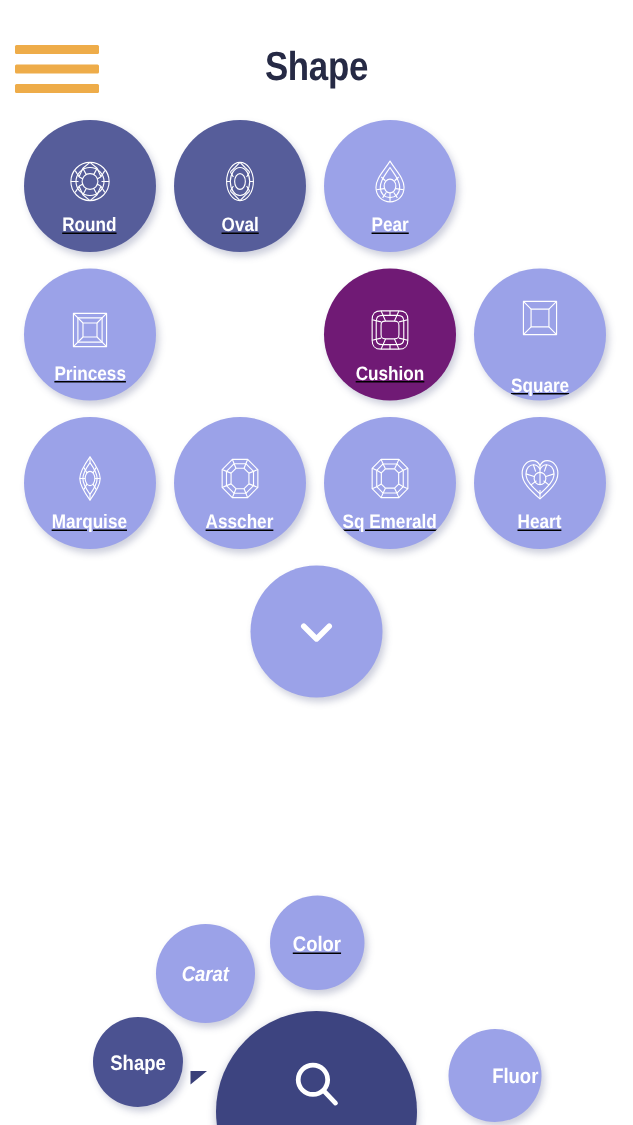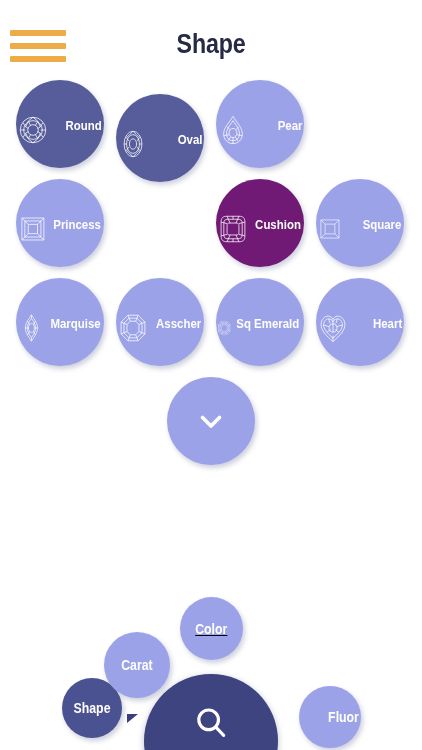--- a/index.html
+++ b/index.html
@@ -66,25 +66,26 @@
     height: 290px;
   }
   .shape-chip {
     position: absolute;
     width: 88px;
     height: 88px;
     border-radius: 50%;
     background: #9ba2e8;
     box-shadow: 2px 3px 5px rgba(90,95,140,0.30);
     display: flex;
-    flex-direction: row;
+    flex-direction: column;
     align-items: center;
-    justify-content: space-between;
+    justify-content: center;
     cursor: pointer;
     overflow: hidden;
+    text-decoration: underline;
   }
   .shape-chip.selected {
     background: #565d9a;
   }
   .shape-chip.selected-dark {
     background: #701a75;
   }
   .shape-icon {
     margin-top: 12px;
     width: 34px;
@@ -201,21 +202,21 @@
           <circle cx="20" cy="21" r="15"></circle>
           <circle cx="20" cy="21" r="11"></circle>
           <circle cx="20" cy="21" r="6.2"></circle>
           <path d="M20 6 L25.6 10.6 M31.6 12.5 L28.6 17.3 M35 21 L29 21 M31.6 29.5 L28.6 24.7 M20 36 L25.6 31.4 M8.4 29.5 L11.4 24.7 M5 21 L11 21 M8.4 12.5 L11.4 17.3 M20 6 L14.4 10.6 M20 36 L14.4 31.4"></path>
           <path d="M25.6 10.6 L28.6 17.3 M28.6 24.7 L25.6 31.4 M14.4 31.4 L11.4 24.7 M11.4 17.3 L14.4 10.6"></path>
           <path d="M25.6 10.6 L22.8 15.8 M28.6 17.3 L25.3 19.3 M28.6 24.7 L25.3 22.8 M25.6 31.4 L22.8 26.3 M14.4 31.4 L17.2 26.3 M11.4 24.7 L14.7 22.8 M11.4 17.3 L14.7 19.3 M14.4 10.6 L17.2 15.8"></path>
         </svg>
       </span>
       <span class="shape-label">Round</span>
     </div>
-    <div class="shape-chip selected" style="left: 116px; top: 16px;">
+    <div class="shape-chip selected" style="left: 116px; top: 2px;">
       <span class="shape-icon">
         <svg viewBox="0 0 40 42" fill="none" stroke="#ffffff" stroke-width="0.9" stroke-linejoin="round">
           <ellipse cx="20" cy="21" rx="10.5" ry="15"></ellipse>
           <ellipse cx="20" cy="21" rx="7.6" ry="11"></ellipse>
           <ellipse cx="20" cy="21" rx="4.2" ry="6.2"></ellipse>
           <path d="M20 6 L24 10 M27.5 13.5 L25.2 17.5 M30.5 21 L27.6 21 M27.5 28.5 L25.2 24.5 M20 36 L24 32 M12.5 28.5 L14.8 24.5 M9.5 21 L12.4 21 M12.5 13.5 L14.8 17.5 M20 6 L16 10 M20 36 L16 32"></path>
           <path d="M24 10 L27.5 13.5 M27.5 28.5 L24 32 M16 32 L12.5 28.5 M12.5 13.5 L16 10"></path>
         </svg>
       </span>
       <span class="shape-label">Oval</span>
@@ -316,21 +317,21 @@
     <svg viewBox="0 0 24 24" fill="none" stroke="#ffffff" stroke-width="2.6" stroke-linecap="round" stroke-linejoin="round">
       <polyline points="6,9.5 12,15.5 18,9.5"></polyline>
     </svg>
   </span>
 </div>
 
 <div class="fan-nav" id="fan-nav">
     <div class="fan-item active" style="left: 62px; top: 118px; width: 60px; height: 60px;">
       <span class="fan-label">Shape</span>
     </div>
-    <div class="fan-item" style="left: 104px; top: 72px; width: 66px; height: 66px;">
+    <div class="fan-item" style="left: 104px; top: 56px; width: 66px; height: 66px; font-style: italic;">
       <span class="fan-label">Carat</span>
     </div>
     <div class="fan-item" style="left: 180px; top: 37px; width: 63px; height: 63px; text-decoration: underline;">
       <span class="fan-label">Color</span>
     </div>
     <div class="fan-item" style="left: 299px; top: 126px; width: 62px; height: 62px; justify-content: flex-end;">
       <span class="fan-label">Fluor</span>
     </div>
   </div>
 <div class="fan-pointer"></div>

